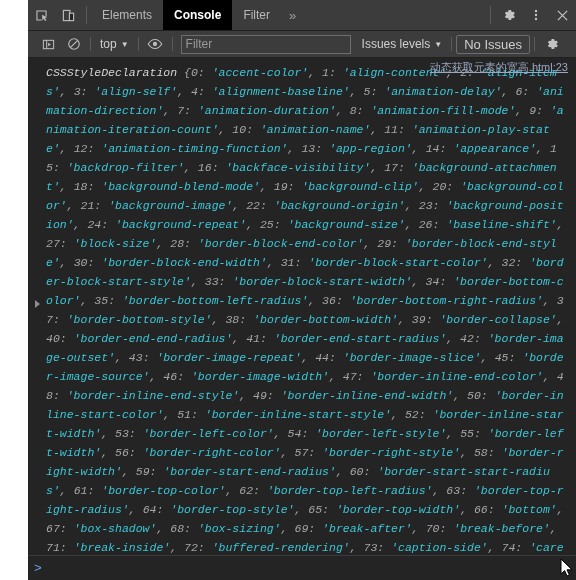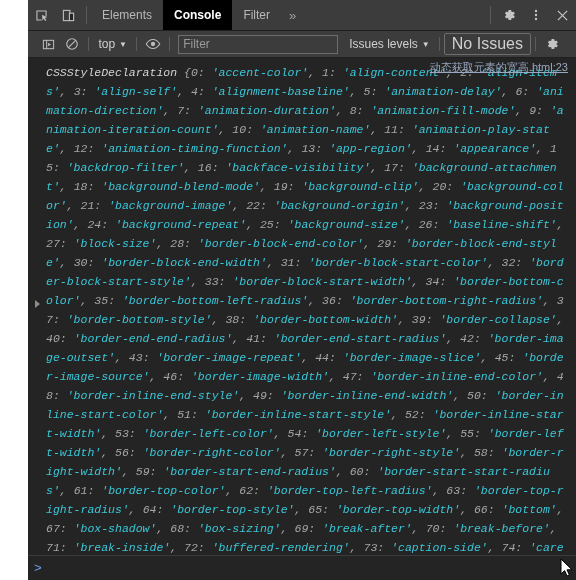--- a/index.html
+++ b/index.html
@@ -132,21 +132,21 @@
     padding: 0 4px;
     outline: none;
     min-width: 40px;
   }
   .ct-filter::placeholder { color: #9a9a9a; }
   .ct-button {
     border: 1px solid #6d6d6d;
     border-radius: 2px;
     padding: 1px 7px;
     color: #cfcfcf;
-    font-size: 16px;
+    font-size: 13px;
     cursor: pointer;
     white-space: nowrap;
   }
   .ct-spacer { width: 4px; }
 
   
   .console-body {
     flex: 1 1 auto;
     background: #242424;
     position: relative;

